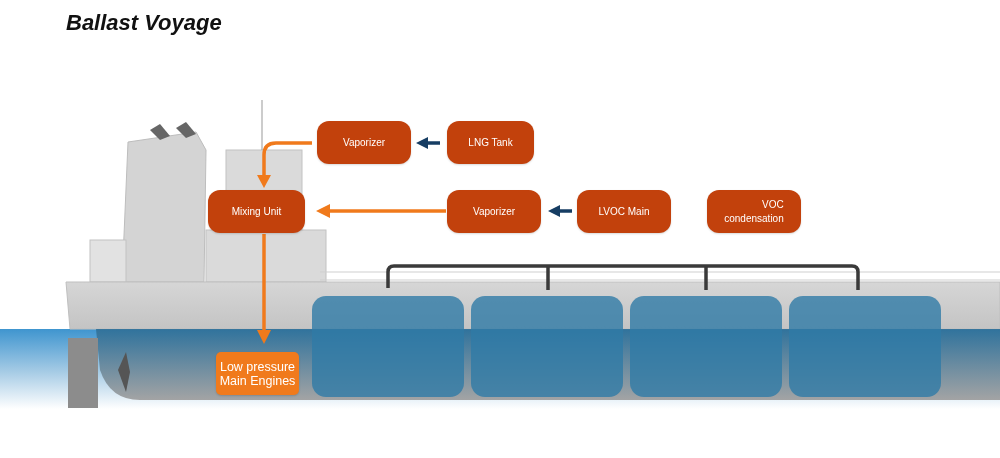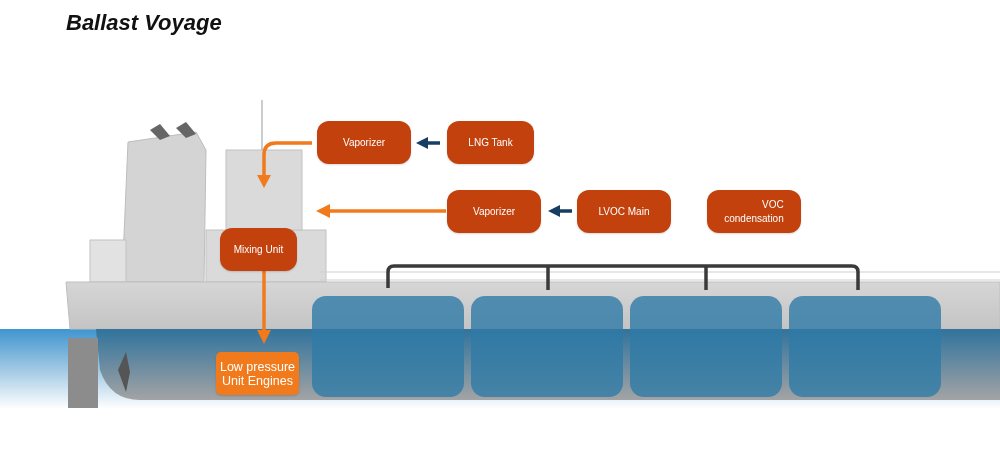--- a/index.html
+++ b/index.html
@@ -79,19 +79,19 @@
   <polygon points="257,330 271,330 264,344" fill="#f07a1c"></polygon>
 
   <line x1="440" y1="143" x2="426" y2="143" stroke="#163d63" stroke-width="3.5"></line>
   <polygon points="416,143 428,137 428,149" fill="#163d63"></polygon>
   <line x1="572" y1="211" x2="558" y2="211" stroke="#163d63" stroke-width="3.5"></line>
   <polygon points="548,211 560,205 560,217" fill="#163d63"></polygon>
 </svg>
 
 <div class="box" style="left:317px;top:121px;width:94px;height:43px;">Vaporizer</div>
 <div class="box" style="left:447px;top:121px;width:87px;height:43px;">LNG Tank</div>
-<div class="box" style="left:220px;top:190px;width:77px;height:43px;margin-top:38px;">Mixing Unit</div>
+<div class="box" style="left:208px;top:190px;width:97px;height:43px;">Mixing Unit</div>
 <div class="box" style="left:447px;top:190px;width:94px;height:43px;">Vaporizer</div>
 <div class="box" style="left:577px;top:190px;width:94px;height:43px;">LVOC Main</div>
 <div class="box" style="left:707px;top:190px;width:94px;height:43px;white-space:pre-line;text-align:right;">VOC
 condensation</div>
 <div class="box orange" style="left:216px;top:352px;width:83px;height:43px;white-space:pre-line;">Low pressure
-Unit Engines</div>
+Main Engines</div>
 
 </body></html>

